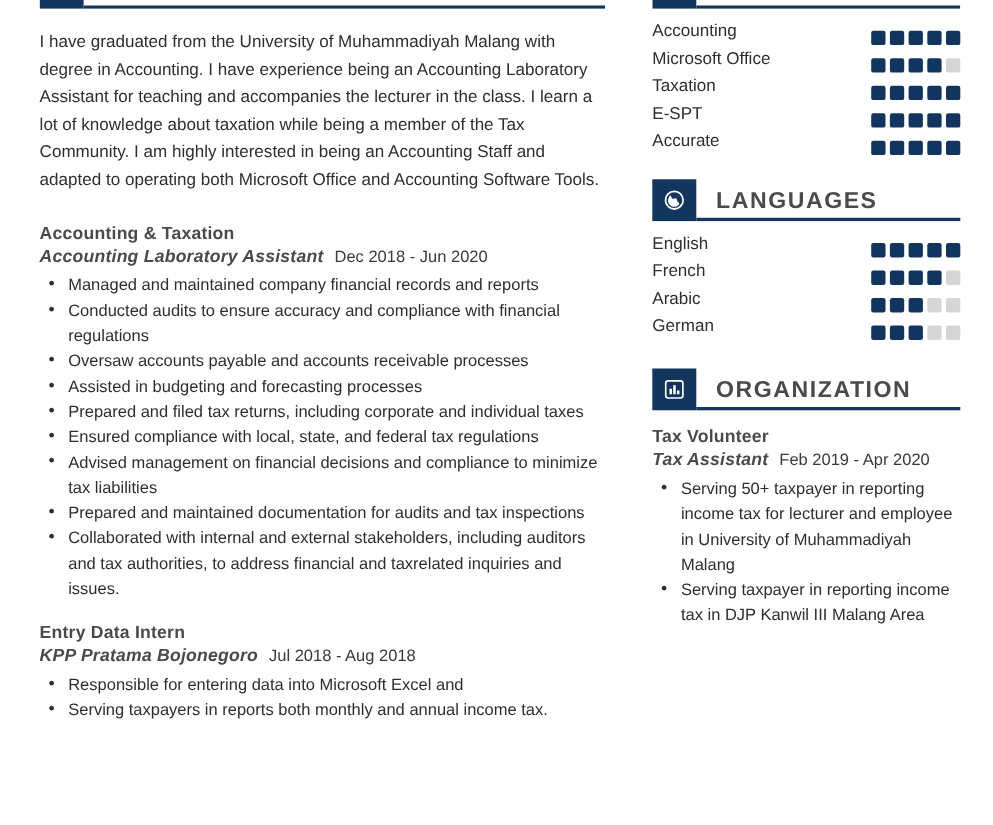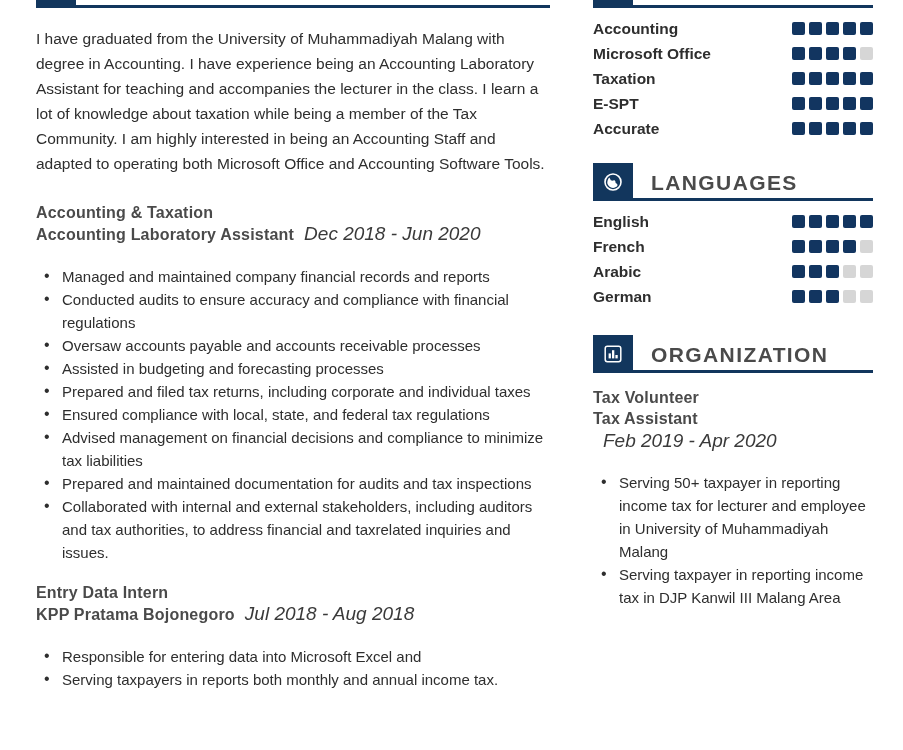--- a/index.html
+++ b/index.html
@@ -115,32 +115,32 @@
     display: flex;
     align-items: baseline;
     flex-wrap: wrap;
     line-height: 22px;
   }
   .entry-role {
     font-size: 16px;
     font-weight: bold;
     color: #4a4a4a;
     letter-spacing: 0.2px;
+    font-style: italic;
   }
   .entry-dates {
-    font-size: 19px;
-    font-style: italic;
+    font-size: 15px;
     color: #3a3a3a;
     margin-left: 10px;
     white-space: nowrap;
   }
 
   ul.bullets {
     list-style: none;
-    margin-top: 19px;
+    margin-top: 3px;
   }
   ul.bullets li {
     position: relative;
     padding-left: 26px;
     font-size: 15px;
     line-height: 23px;
     color: #2e2e2e;
     margin-bottom: 0px;
   }
   ul.bullets li::before {
@@ -148,25 +148,24 @@
     position: absolute;
     left: 8px;
     top: -1px;
     font-size: 16px;
     color: #2e2e2e;
   }
 
   
   .rate-row {
     display: flex;
-    align-items: center;
+    align-items: flex-end;
     justify-content: space-between;
     height: 25px;
     margin-bottom: 0px;
-    font-weight: bold;
   }
   .rate-label {
     font-size: 15.5px;
     color: #2e2e2e;
     line-height: 25px;
   }
   .squares { display: flex; gap: 4px; }
   .sq {
     width: 13px;
     height: 13px;

